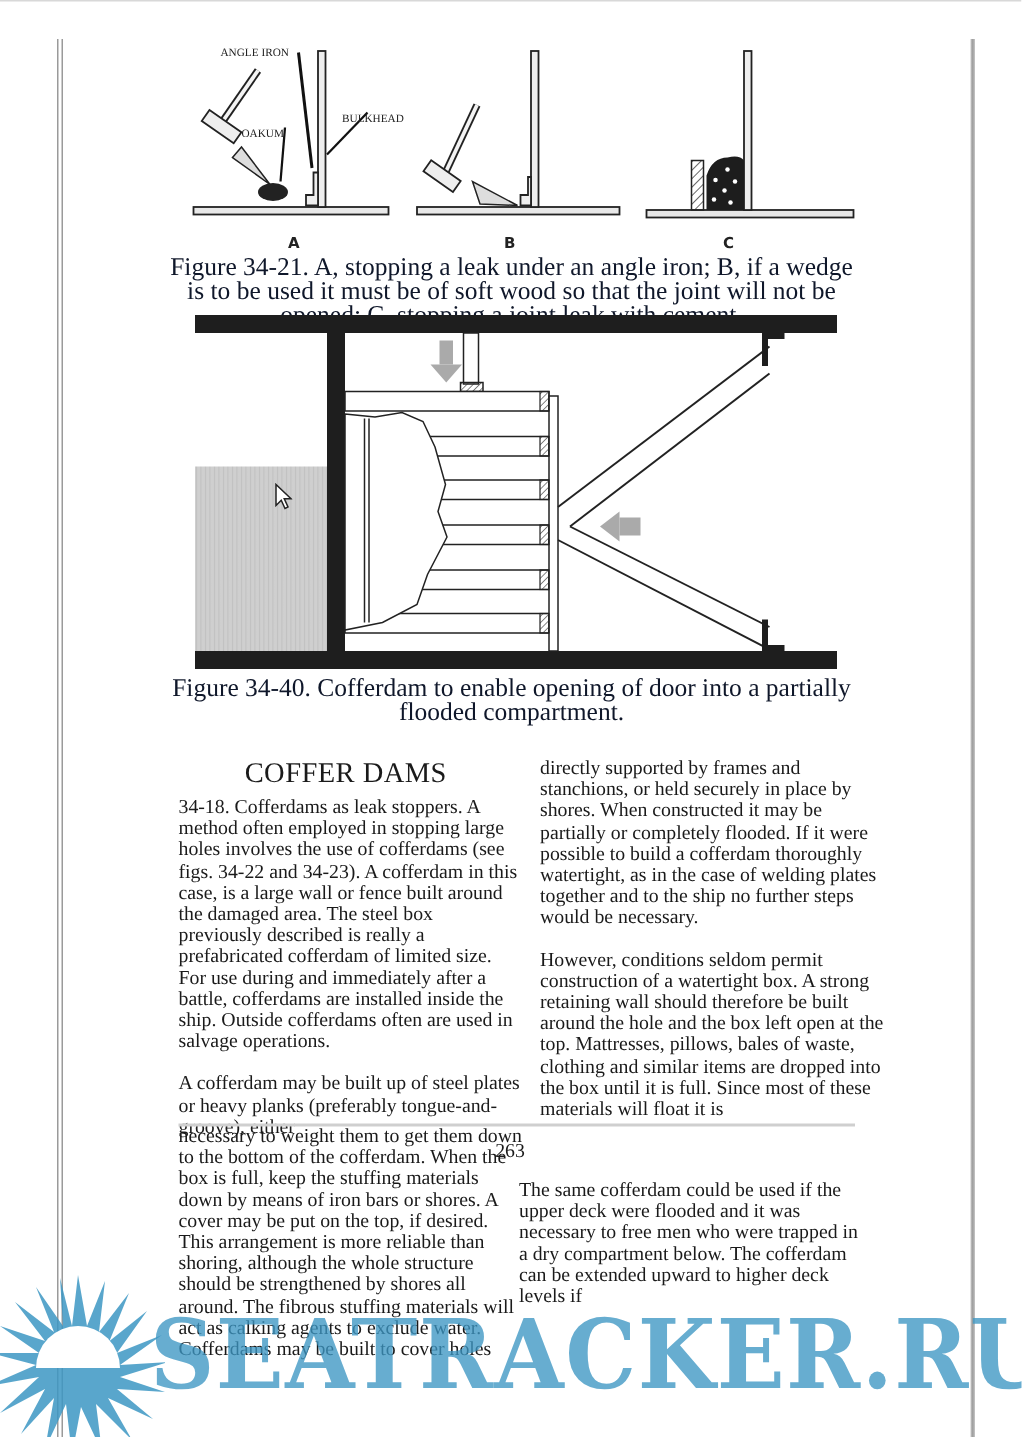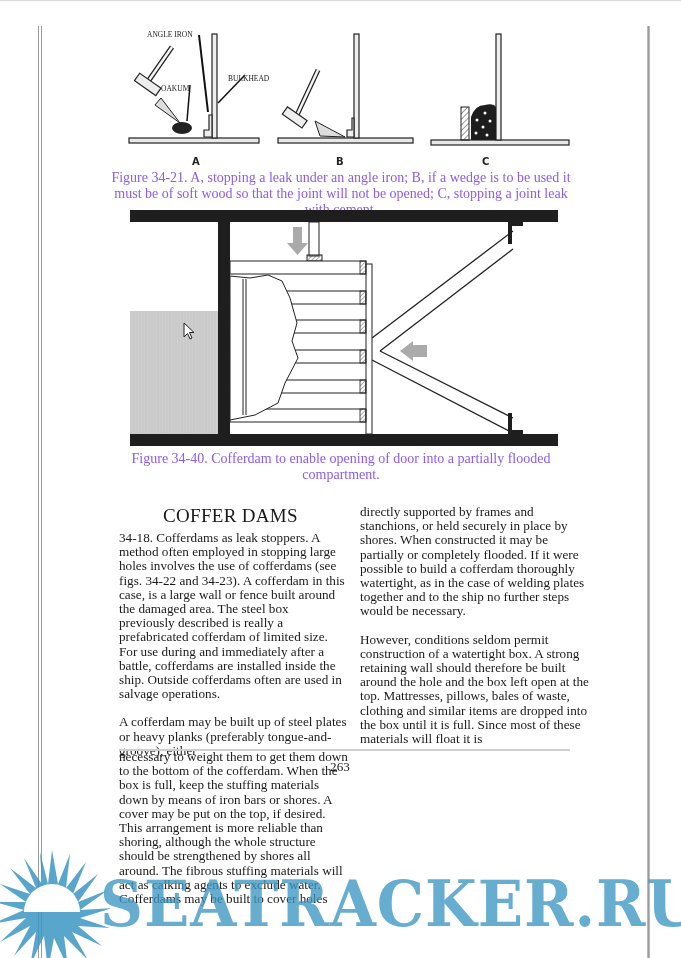--- a/index.html
+++ b/index.html
@@ -8,21 +8,21 @@
       background: #ffffff;
       font-family: "Liberation Serif", "DejaVu Serif", serif;
       color: #1a1a1a;
     }
     .top-edge { position: absolute; left: 0; top: 0; width: 681px; height: 1px; background: #d8d8d8; }
     .rule-left-a { position: absolute; left: 38px; top: 26px; width: 1px; height: 932px; background: #9a9a9a; }
     .rule-left-b { position: absolute; left: 41px; top: 26px; width: 1px; height: 932px; background: #9a9a9a; }
     .rule-right { position: absolute; left: 647px; top: 26px; width: 3px; height: 932px; background: linear-gradient(to right,#c8c8c8,#9c9c9c,#c8c8c8); }
 
     .fig1 { position: absolute; left: 125px; top: 25px; width: 452px; height: 145px; }
-    .fig-caption { position: absolute; text-align: center; font-size: 14px; line-height: 16px; color: #8b5cf6; }
+    .fig-caption { position: absolute; text-align: center; font-size: 17px; line-height: 16px; color: #0f172a; }
     .cap1 { left: 110px; top: 170px; width: 462px; }
     .fig2 { position: absolute; left: 130px; top: 208px; width: 430px; height: 240px; }
     .cap2 { left: 110px; top: 451px; width: 462px; }
 
     .section-heading { position: absolute; left: 118px; top: 505px; width: 225px; text-align: center; font-size: 19px; letter-spacing: 0.3px; }
     .col { position: absolute; font-size: 13.2px; line-height: 14.2px; }
     .col p { margin: 0 0 14px 0; }
     .col-a1 { left: 119px; top: 531px; width: 228px; }
     .col-b1 { left: 360px; top: 505px; width: 230px; }
     .sep { position: absolute; left: 119px; top: 749px; width: 451px; height: 2px; background: #cfcfcf; }
@@ -169,20 +169,21 @@
   <p>However, conditions seldom permit construction of a watertight box. A strong retaining wall should therefore be built around the hole and the box left open at the top. Mattresses, pillows, bales of waste, clothing and similar items are dropped into the box until it is full. Since most of these materials will float it is</p>
 </div>
 
 <div class="sep"></div>
 <div class="page-number">263</div>
 
 <div class="col col-a2">
   <p>necessary to weight them to get them down to the bottom of the cofferdam. When the box is full, keep the stuffing materials down by means of iron bars or shores. A cover may be put on the top, if desired. This arrangement is more reliable than shoring, although the whole structure should be strengthened by shores all around. The fibrous stuffing materials will act as calking agents to exclude water. Cofferdams may be built to cover holes</p>
 </div>
 <div class="col col-b2">
+  <p>The same cofferdam could be used if the upper deck were flooded and it was necessary to free men who were trapped in a dry compartment below. The cofferdam can be extended upward to higher deck levels if</p>
 </div>
 
 <div class="watermark">
   <svg width="110" height="118" viewBox="0 0 110 118" style="position:absolute;left:0;top:0;">
     <g transform="translate(52,72)">
       <polygon fill="rgba(60,150,195,0.85)" points="0,-62 6,-28 18,-58 14,-24 34,-50 21,-18 46,-38 26,-10 56,-22 28,-2 60,-4 28,6 58,16 26,14 50,34 20,20 36,48 12,24 16,56 2,26 -4,58 -8,24 -22,54 -16,20 -38,44 -22,14 -52,30 -26,6 -60,12 -28,-2 -58,-10 -26,-10 -52,-28 -22,-18 -42,-44 -16,-24 -28,-54 -10,-28 -12,-60 -4,-28"></polygon>
       <path d="M-28,0 A28,28 0 0 1 28,0 Z" fill="#ffffff"></path>
     </g>
   </svg>
   <div class="wm-text" style="top:32px;">SEATRACKER.RU</div>

